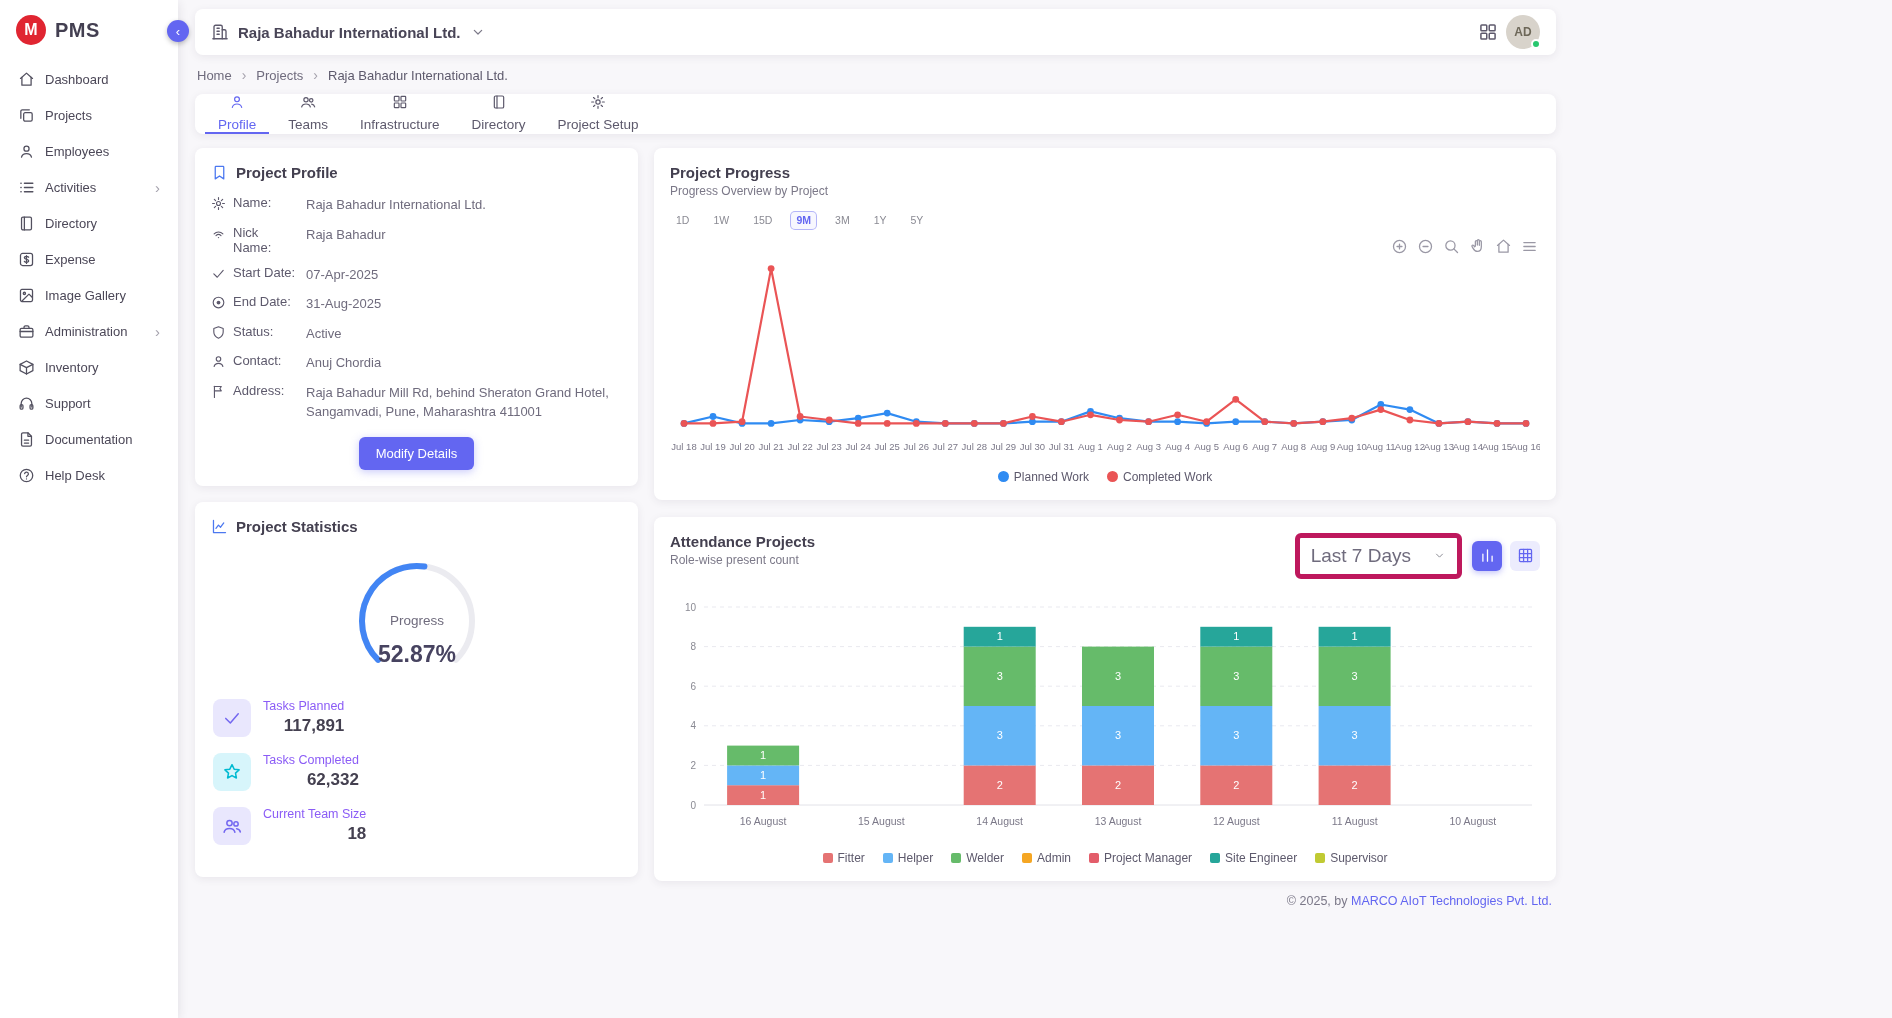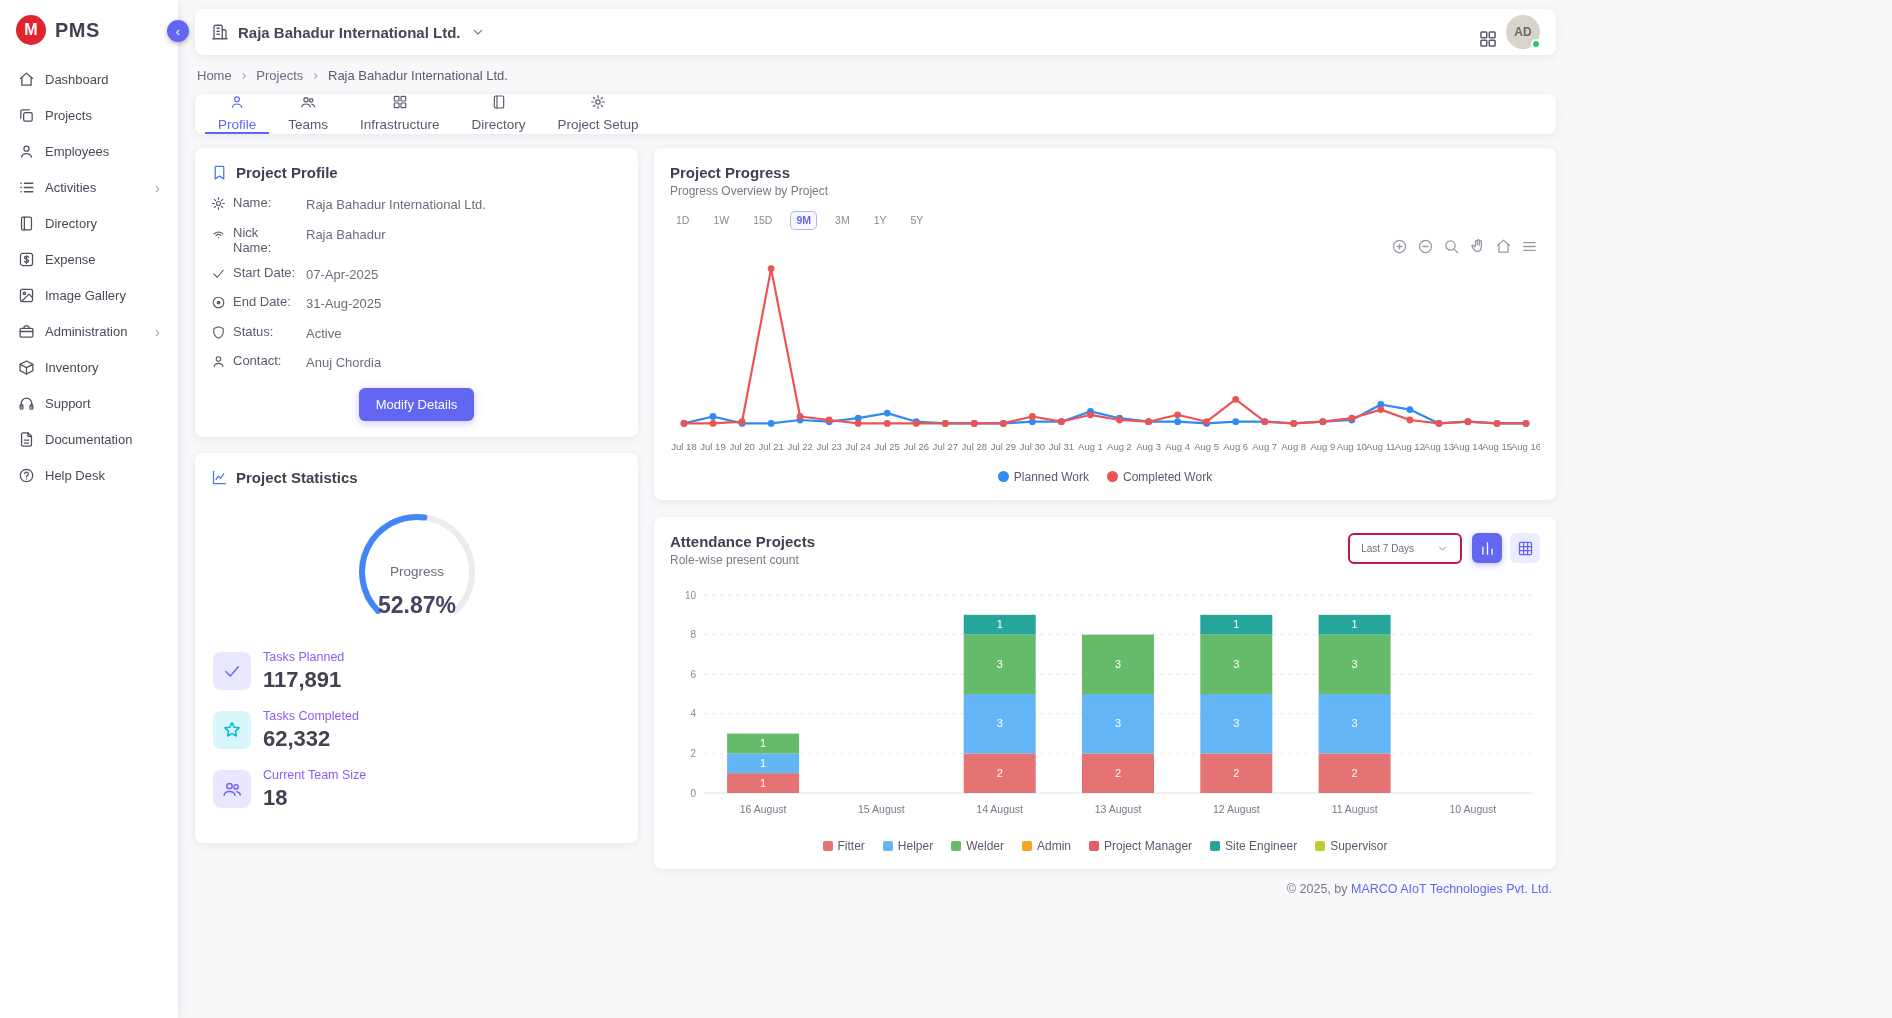--- a/index.html
+++ b/index.html
@@ -23,21 +23,21 @@
 
   
   .main{flex:1;padding:9px 0 0 17px;}
   .main-inner{width:1361px;display:flex;flex-direction:column;}
 
   .topbar{height:46px;background:#fff;border-radius:8px;box-shadow:0 2px 8px rgba(47,43,61,.08);display:flex;align-items:center;justify-content:space-between;padding:0 16px;}
   .topbar-left{display:flex;align-items:center;gap:9px;}
   .tb-building{width:18px;height:18px;color:#5d596c;}
   .company-name{font-size:15px;font-weight:600;color:#494557;}
   .tb-caret{width:16px;height:16px;color:#7b7888;cursor:pointer;}
-  .topbar-right{display:flex;align-items:flex-end;gap:8px;}
+  .topbar-right{display:flex;align-items:center;gap:8px;}
   .apps-ic{width:20px;height:20px;color:#5d596c;cursor:pointer;}
   .avatar{width:34px;height:34px;border-radius:50%;background:#d8d3cb;color:#6d6758;font-size:12px;font-weight:600;display:grid;place-items:center;position:relative;cursor:pointer;}
   .avatar-dot{position:absolute;right:-1px;bottom:0;width:10px;height:10px;border-radius:50%;background:#28c76f;border:2px solid #fff;}
 
   .breadcrumb{display:flex;align-items:center;gap:10px;padding:12px 2px 11px;font-size:13px;color:#6f6b7d;}
   .bc-sep{color:#a5a2ad;font-size:14px;}
   .bc-item{cursor:pointer;}
   .bc-item.last{color:#5d596c;cursor:default;}
 
   .tabs{background:#fff;border-radius:8px;box-shadow:0 2px 8px rgba(47,43,61,.08);display:flex;gap:6px;padding:0 10px;height:40px;margin-bottom:14px;}
@@ -61,37 +61,37 @@
   .btn-row{text-align:center;margin-top:15px;}
   .btn-primary{background:var(--primary);color:#fff;border:none;border-radius:6px;padding:9px 17px;font-size:13px;font-weight:500;cursor:pointer;font-family:inherit;box-shadow:0 2px 8px rgba(99,102,241,.35);}
 
   .gauge-wrap{text-align:center;margin:2px 0 8px;}
   .stat-row{display:flex;align-items:center;gap:12px;margin:0 0 16px 2px;}
   .stat-ic{width:38px;height:38px;border-radius:8px;display:grid;place-items:center;flex-shrink:0;}
   .stat-ic .ic-svg{width:20px;height:20px;}
   .tint-primary{background:#e9e7fd;color:#7367f0;}
   .tint-info{background:#d7f5fb;color:#00bad1;}
   .stat-label{display:block;font-size:12.5px;color:#8b5cf6;margin-bottom:3px;}
-  .stat-value{display:block;font-size:22px;font-weight:600;color:#444050;}
+  .stat-value{display:block;font-size:17px;font-weight:600;color:#444050;text-align:right;}
 
   .sub{font-size:12px;color:#7b7888;margin-top:3px;}
   .range-row{display:flex;gap:12px;align-items:flex-start;margin:13px 0 2px;}
   .range{font-size:10.5px;color:#8a8a93;cursor:pointer;padding:3px 5px;border:1px solid transparent;border-radius:5px;line-height:1;}
   .range.active{color:var(--primary);border-color:rgba(99,102,241,.45);background:rgba(99,102,241,.05);font-weight:600;}
   .chart-wrap{position:relative;margin-top:16px;}
   .chart-toolbar{position:absolute;top:-8px;right:2px;display:flex;gap:9px;color:#9a98a5;z-index:2;}
   .tb-ic{width:17px;height:17px;cursor:pointer;}
   .legend{display:flex;justify-content:center;align-items:center;gap:18px;margin-top:4px;font-size:12px;color:#5d596c;flex-wrap:wrap;}
   .lg-item{cursor:pointer;white-space:nowrap;}
   .lg-dot{display:inline-block;width:11px;height:11px;border-radius:50%;margin-right:5px;vertical-align:-1px;}
   .lg-sq{display:inline-block;width:10px;height:10px;border-radius:2px;margin-right:5px;vertical-align:-1px;}
 
   .att-head{display:flex;justify-content:space-between;align-items:flex-start;}
   .att-controls{display:flex;gap:10px;align-items:center;}
-  .select{display:flex;align-items:center;gap:22px;border:2px solid #be185d;border-radius:6px;padding:7px 11px;font-size:10px;color:#6f6b7d;cursor:pointer;background:#fff;}
+  .select{display:flex;align-items:center;gap:22px;border:5px solid #be185d;border-radius:6px;padding:7px 11px;font-size:19px;color:#6f6b7d;cursor:pointer;background:#fff;}
   .sel-caret{width:13px;height:13px;color:#8a8a93;}
   .view-btn{width:30px;height:30px;border-radius:6px;border:none;display:grid;place-items:center;cursor:pointer;background:rgba(99,102,241,.12);color:var(--primary);padding:0;}
   .view-btn .ic-svg{width:17px;height:17px;}
   .view-btn.active{background:var(--primary);color:#fff;box-shadow:0 2px 6px rgba(99,102,241,.4);}
 
   .footer{text-align:right;font-size:12.5px;color:#7b7888;padding:13px 4px 0;}
   .footer a{color:var(--primary);text-decoration:none;font-weight:500;cursor:pointer;}
 </style>
 </head>
 <body>
@@ -386,20 +386,30 @@
   </div>
   <div class="field-row">
     <span class="field-ic">
                     <svg class="ic-svg" viewBox="0 0 24 24" fill="none" stroke="currentColor" stroke-width="1.8" stroke-linecap="round" stroke-linejoin="round">
                       <circle cx="12" cy="8" r="3.6"></circle>
                       <path d="M5 20c.8-3.4 3.6-5 7-5s6.2 1.6 7 5"></path>
                     </svg>
                   </span>
     <span class="field-label">Contact:</span>
     <span class="field-value">Anuj Chordia</span>
+  </div>
+  <div class="field-row">
+    <span class="field-ic">
+                    <svg class="ic-svg" viewBox="0 0 24 24" fill="none" stroke="currentColor" stroke-width="1.8" stroke-linecap="round" stroke-linejoin="round">
+                      <path d="M5.5 21.5v-18"></path>
+                      <path d="M5.5 4h11l-2.3 3.5 2.3 3.5h-11"></path>
+                    </svg>
+                  </span>
+    <span class="field-label">Address:</span>
+    <span class="field-value">Raja Bahadur Mill Rd, behind Sheraton Grand Hotel, Sangamvadi, Pune, Maharashtra 411001</span>
   </div>
               </div>
             <div class="btn-row">
               <button class="btn-primary">Modify Details</button>
             </div>
           </section>
 
           <section class="card">
             <div class="card-title-row">
               <span class="title-ic">

